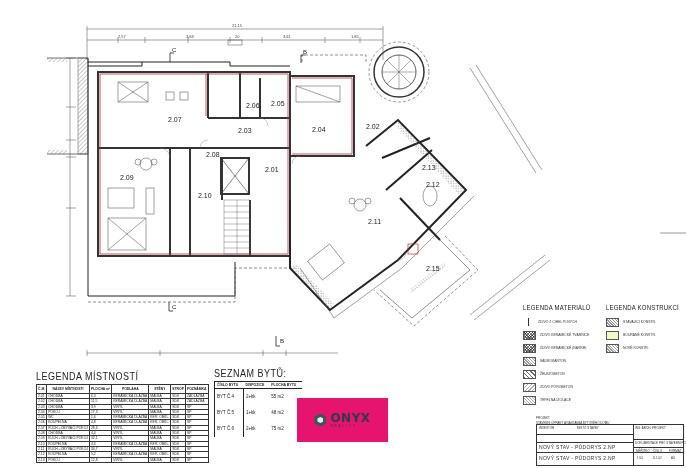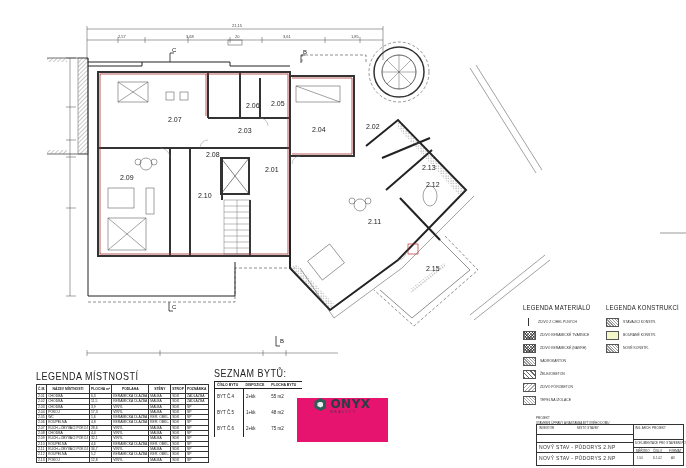--- a/index.html
+++ b/index.html
@@ -18,21 +18,21 @@
   table.rt tr.grp td{border-top:1px solid #222;}
 
   .units{position:absolute;left:214px;top:367px;width:88px;}
   table.ut{border-collapse:collapse;font-size:4.5px;width:88px;}
   table.ut th{font-size:3.5px;border-bottom:1px solid #222;border-top:1px solid #222;padding:1px 2px;text-align:left;}
   table.ut td{padding:5px 2px 6px;}
   table.ut td.c1{border-right:1px solid #222;}
   table.ut th.c0{border-left:1px solid #222;}
   table.ut td.c0{border-left:1px solid #222;}
 
-  .logo{position:absolute;left:297px;top:398px;width:91px;height:44px;background:#e6136f;display:flex;justify-content:center;gap:4px;}
+  .logo{position:absolute;left:297px;top:398px;width:91px;height:44px;background:#e6136f;display:flex;align-items:center;justify-content:center;gap:4px;}
   .logo .hex{width:12px;height:13px;background:#2f5c56;clip-path:polygon(50% 0,100% 25%,100% 75%,50% 100%,0 75%,0 25%);display:flex;align-items:center;justify-content:center;}
   .logo .hex i{display:block;width:6px;height:6px;background:#e8ecec;clip-path:polygon(50% 0,100% 25%,100% 75%,50% 100%,0 75%,0 25%);}
   .logo .txt{display:flex;flex-direction:column;line-height:1;}
   .logo .brand{font-family:"DejaVu Sans",sans-serif;font-weight:bold;font-size:12px;color:#2a3e44;letter-spacing:0.5px;}
   .logo .sub{font-size:3px;color:#2a3e44;letter-spacing:2px;margin-top:1px;}
 
   .legend-mat{position:absolute;left:523px;top:304px;width:80px;}
   .legend-kon{position:absolute;left:606px;top:304px;width:80px;}
   .lt{font-size:6px;letter-spacing:0.2px;transform:scaleY(1.2);transform-origin:left top;margin-bottom:6px;color:#222;}
   .li{display:flex;align-items:center;gap:4px;height:12px;margin-bottom:1px;}

